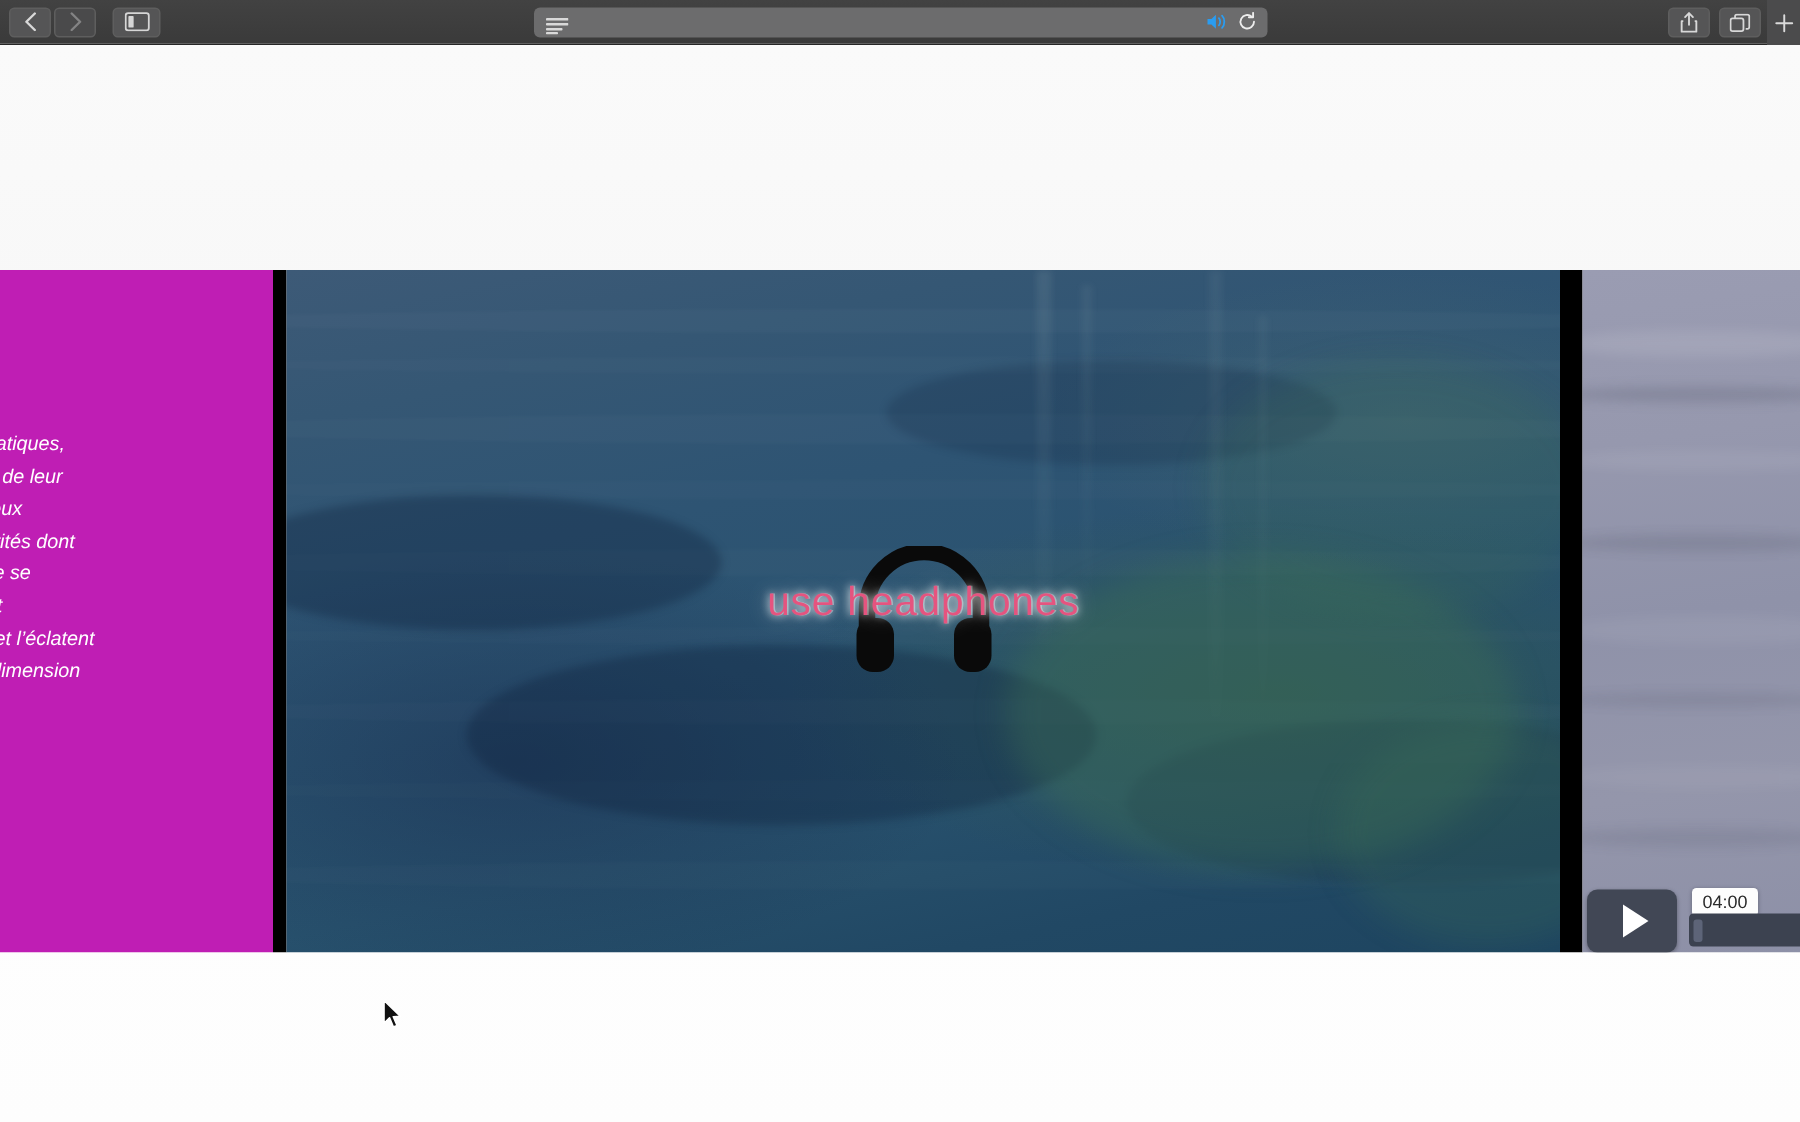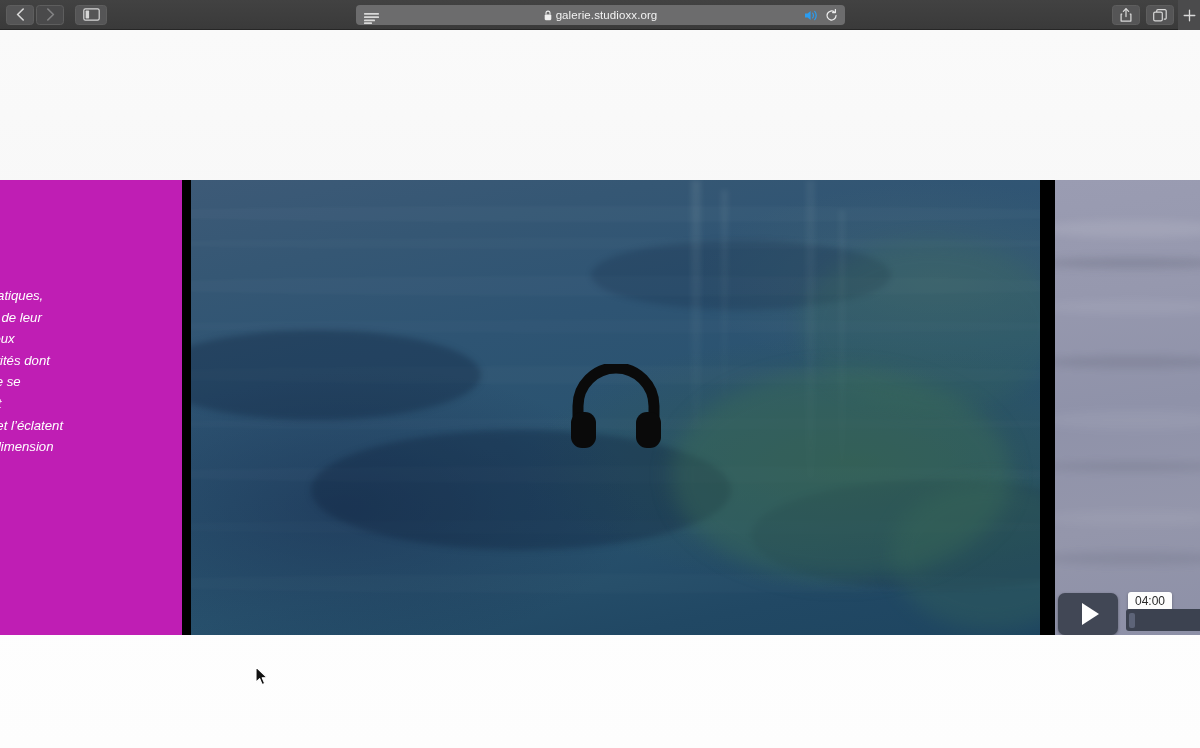--- a/index.html
+++ b/index.html
@@ -281,27 +281,20 @@
 
       <span class="reader-ico">
         <svg width="15" height="11" viewBox="0 0 15 11">
           <rect x="0" y="0" width="15" height="1.7" rx="0.6" fill="#d9d9d9"></rect>
           <rect x="0" y="3.3" width="15" height="1.7" rx="0.6" fill="#d9d9d9"></rect>
           <rect x="0" y="6.6" width="11" height="1.7" rx="0.6" fill="#d9d9d9"></rect>
           <rect x="0" y="9.3" width="8" height="1.7" rx="0.6" fill="#d9d9d9"></rect>
         </svg>
       </span>
 
-      <div class="addr-center">
-        <svg width="8" height="11" viewBox="0 0 8 11">
-          <path d="M2 4.6V3.1a2 2 0 0 1 4 0v1.5" stroke="#f0f0f0" stroke-width="1.05" fill="none"></path>
-          <rect x="0.7" y="4.5" width="6.6" height="5.7" rx="1.1" fill="#f0f0f0"></rect>
-        </svg>
-        <span class="addr-text">galerie.studioxx.org</span>
-      </div>
 
       <div class="addr-right">
         <span>
           <svg width="15" height="13" viewBox="0 0 15 13">
             <path d="M1 4.6h2.6L6.6 1.9v9.2L3.6 8.4H1z" fill="#2a9cf0"></path>
             <path d="M8.6 4.1c1.1 1.1 1.1 3.7 0 4.8" stroke="#2a9cf0" stroke-width="1.2" fill="none" stroke-linecap="round"></path>
             <path d="M10.7 2.4c2 2 2 6.2 0 8.2" stroke="#2a9cf0" stroke-width="1.2" fill="none" stroke-linecap="round"></path>
           </svg>
         </span>
         <span>
@@ -381,20 +374,21 @@
       <div class="v-vstreak" style="left:615px; top:0;   width:9px;  height:300px; opacity:.35;"></div>
       <div class="v-vstreak" style="left:648px; top:30px; width:6px; height:260px; opacity:.30;"></div>
 
       <div class="headphone-wrap">
         <div class="hp-stack">
           <svg class="hp-icon" width="96" height="84" viewBox="0 0 96 84">
             <path d="M10 56V42a38 38 0 0 1 76 0v14" stroke="#0a0a0a" stroke-width="11" fill="none" stroke-linecap="round"></path>
             <rect x="3" y="48" width="25" height="36" rx="11" fill="#0a0a0a"></rect>
             <rect x="68" y="48" width="25" height="36" rx="11" fill="#0a0a0a"></rect>
           </svg>
+          <div class="hp-label">use headphones</div>
         </div>
       </div>
     </div>
 
     <div class="bar-right"></div>
 
     <div class="next-panel">
       <div class="np-streak" style="top:40px;  height:18px;"></div>
       <div class="np-streak" style="top:120px; height:14px; opacity:.7;"></div>
       <div class="np-streak" style="top:230px; height:20px; opacity:.6;"></div>

